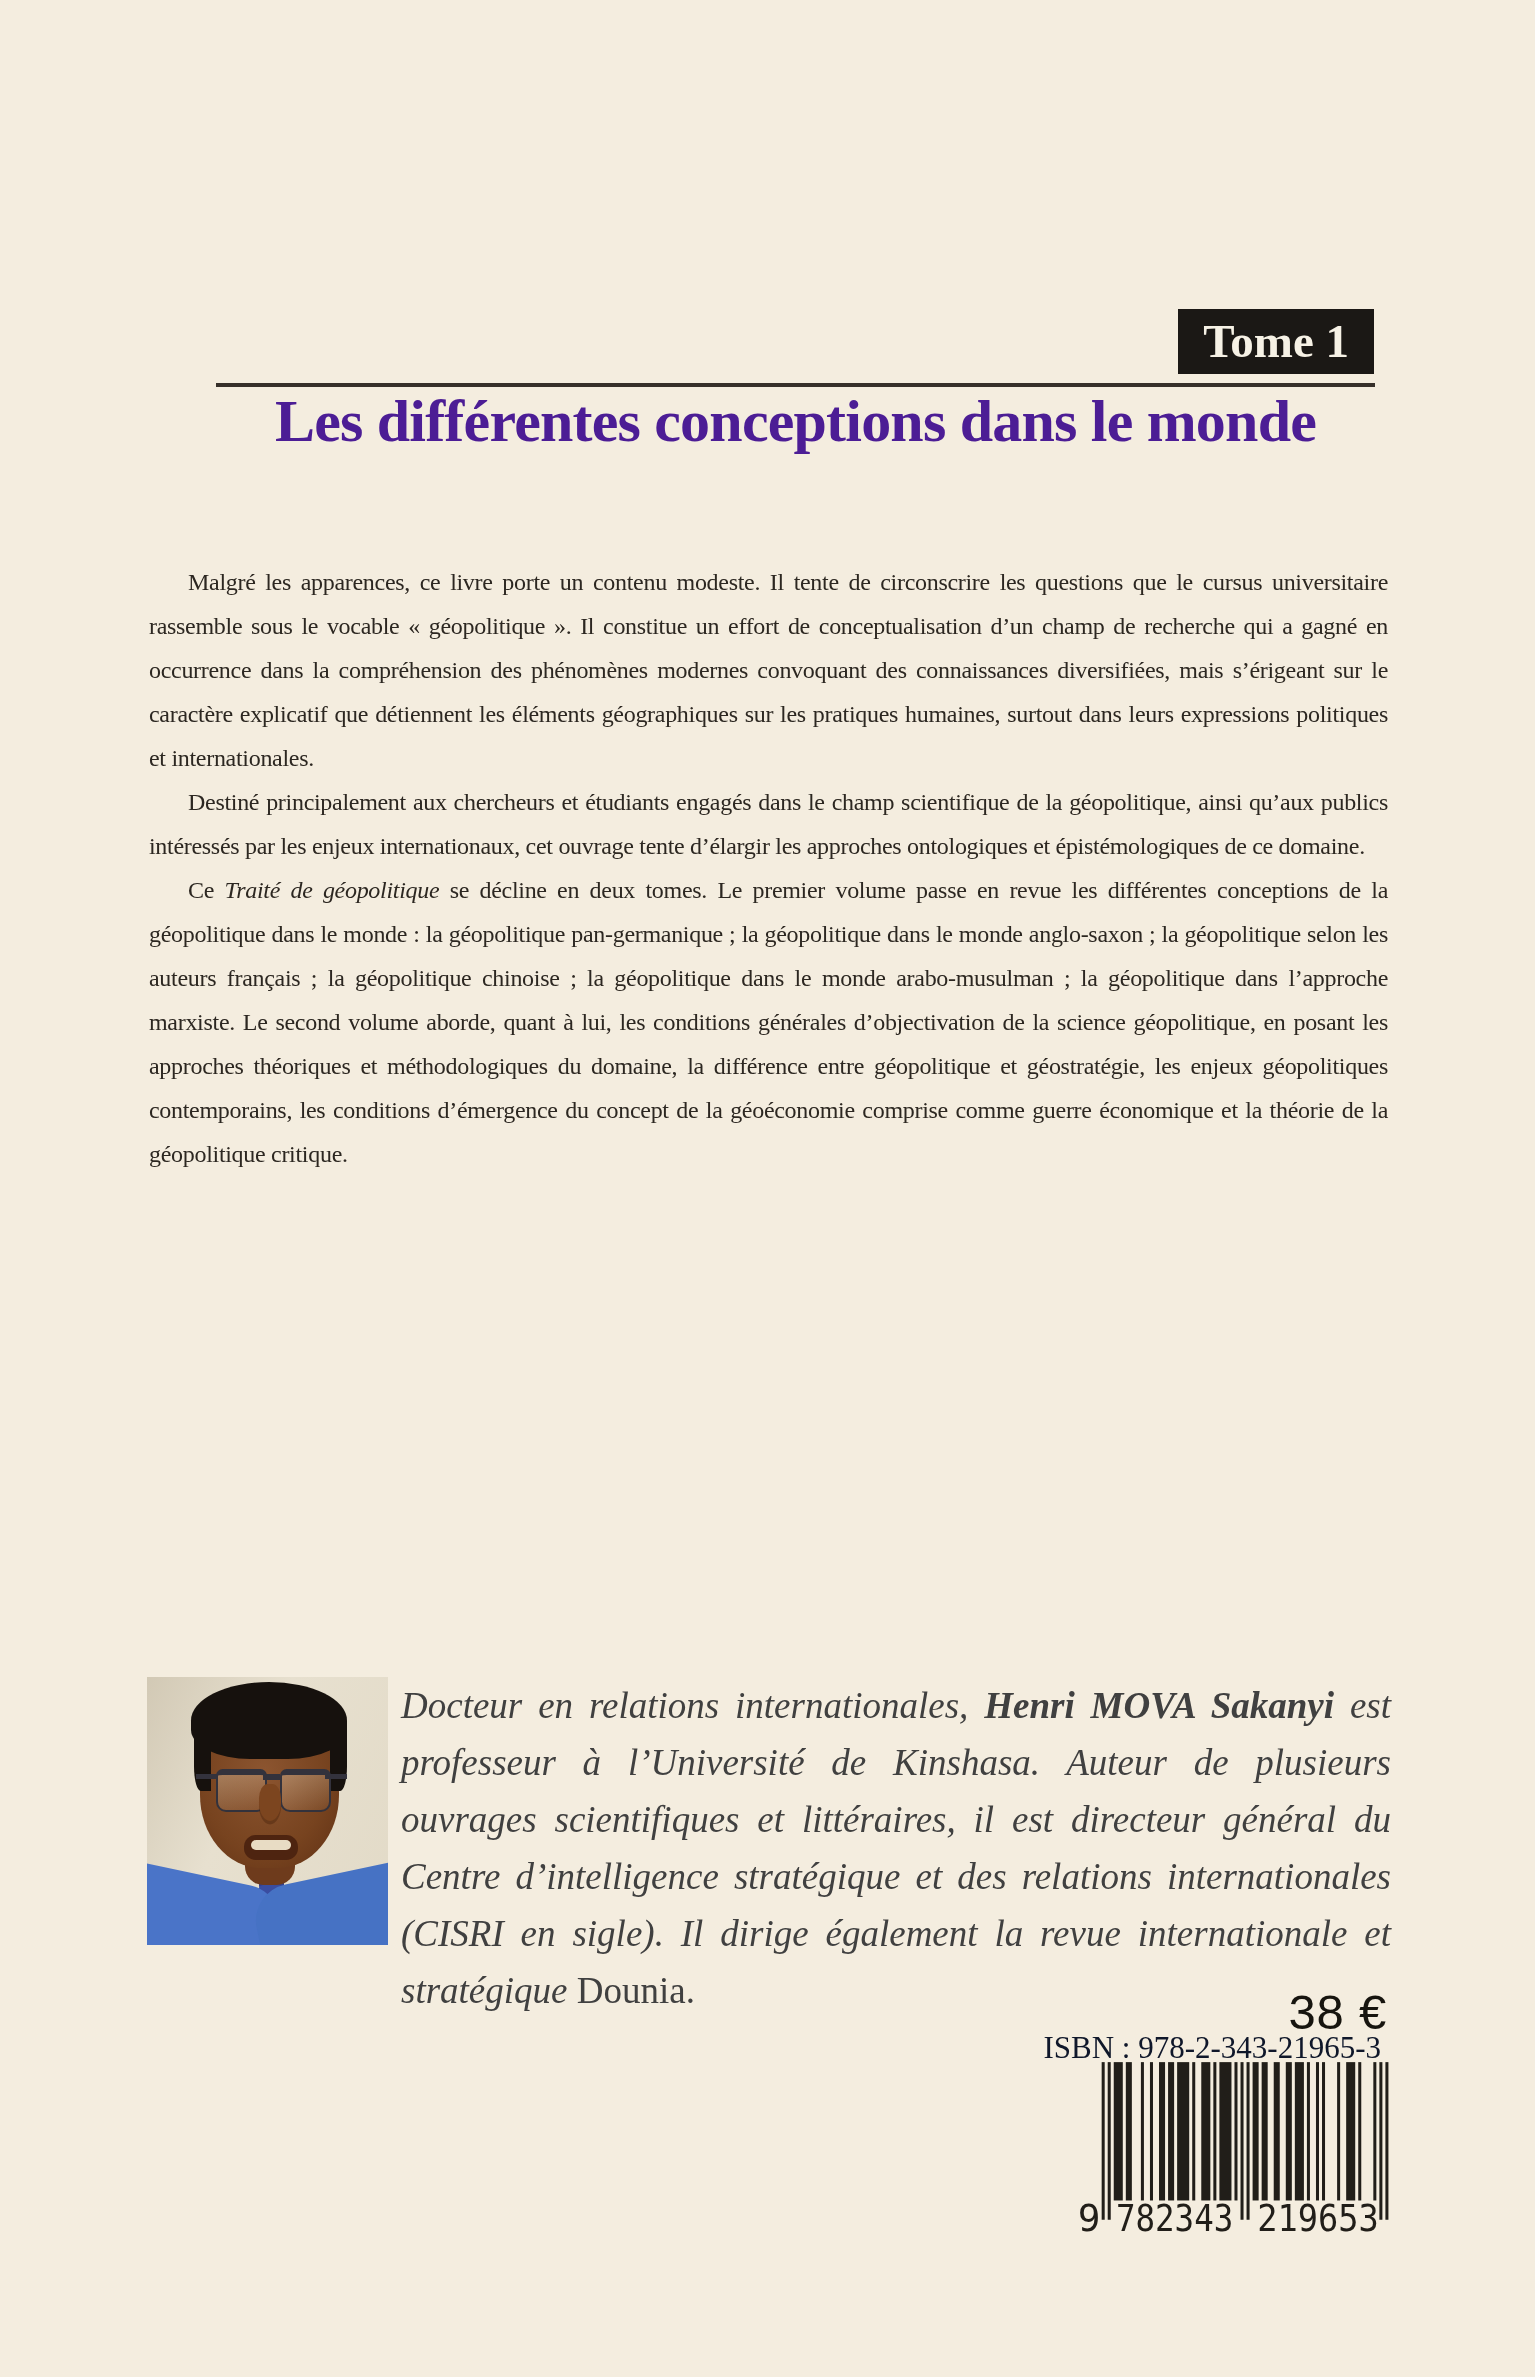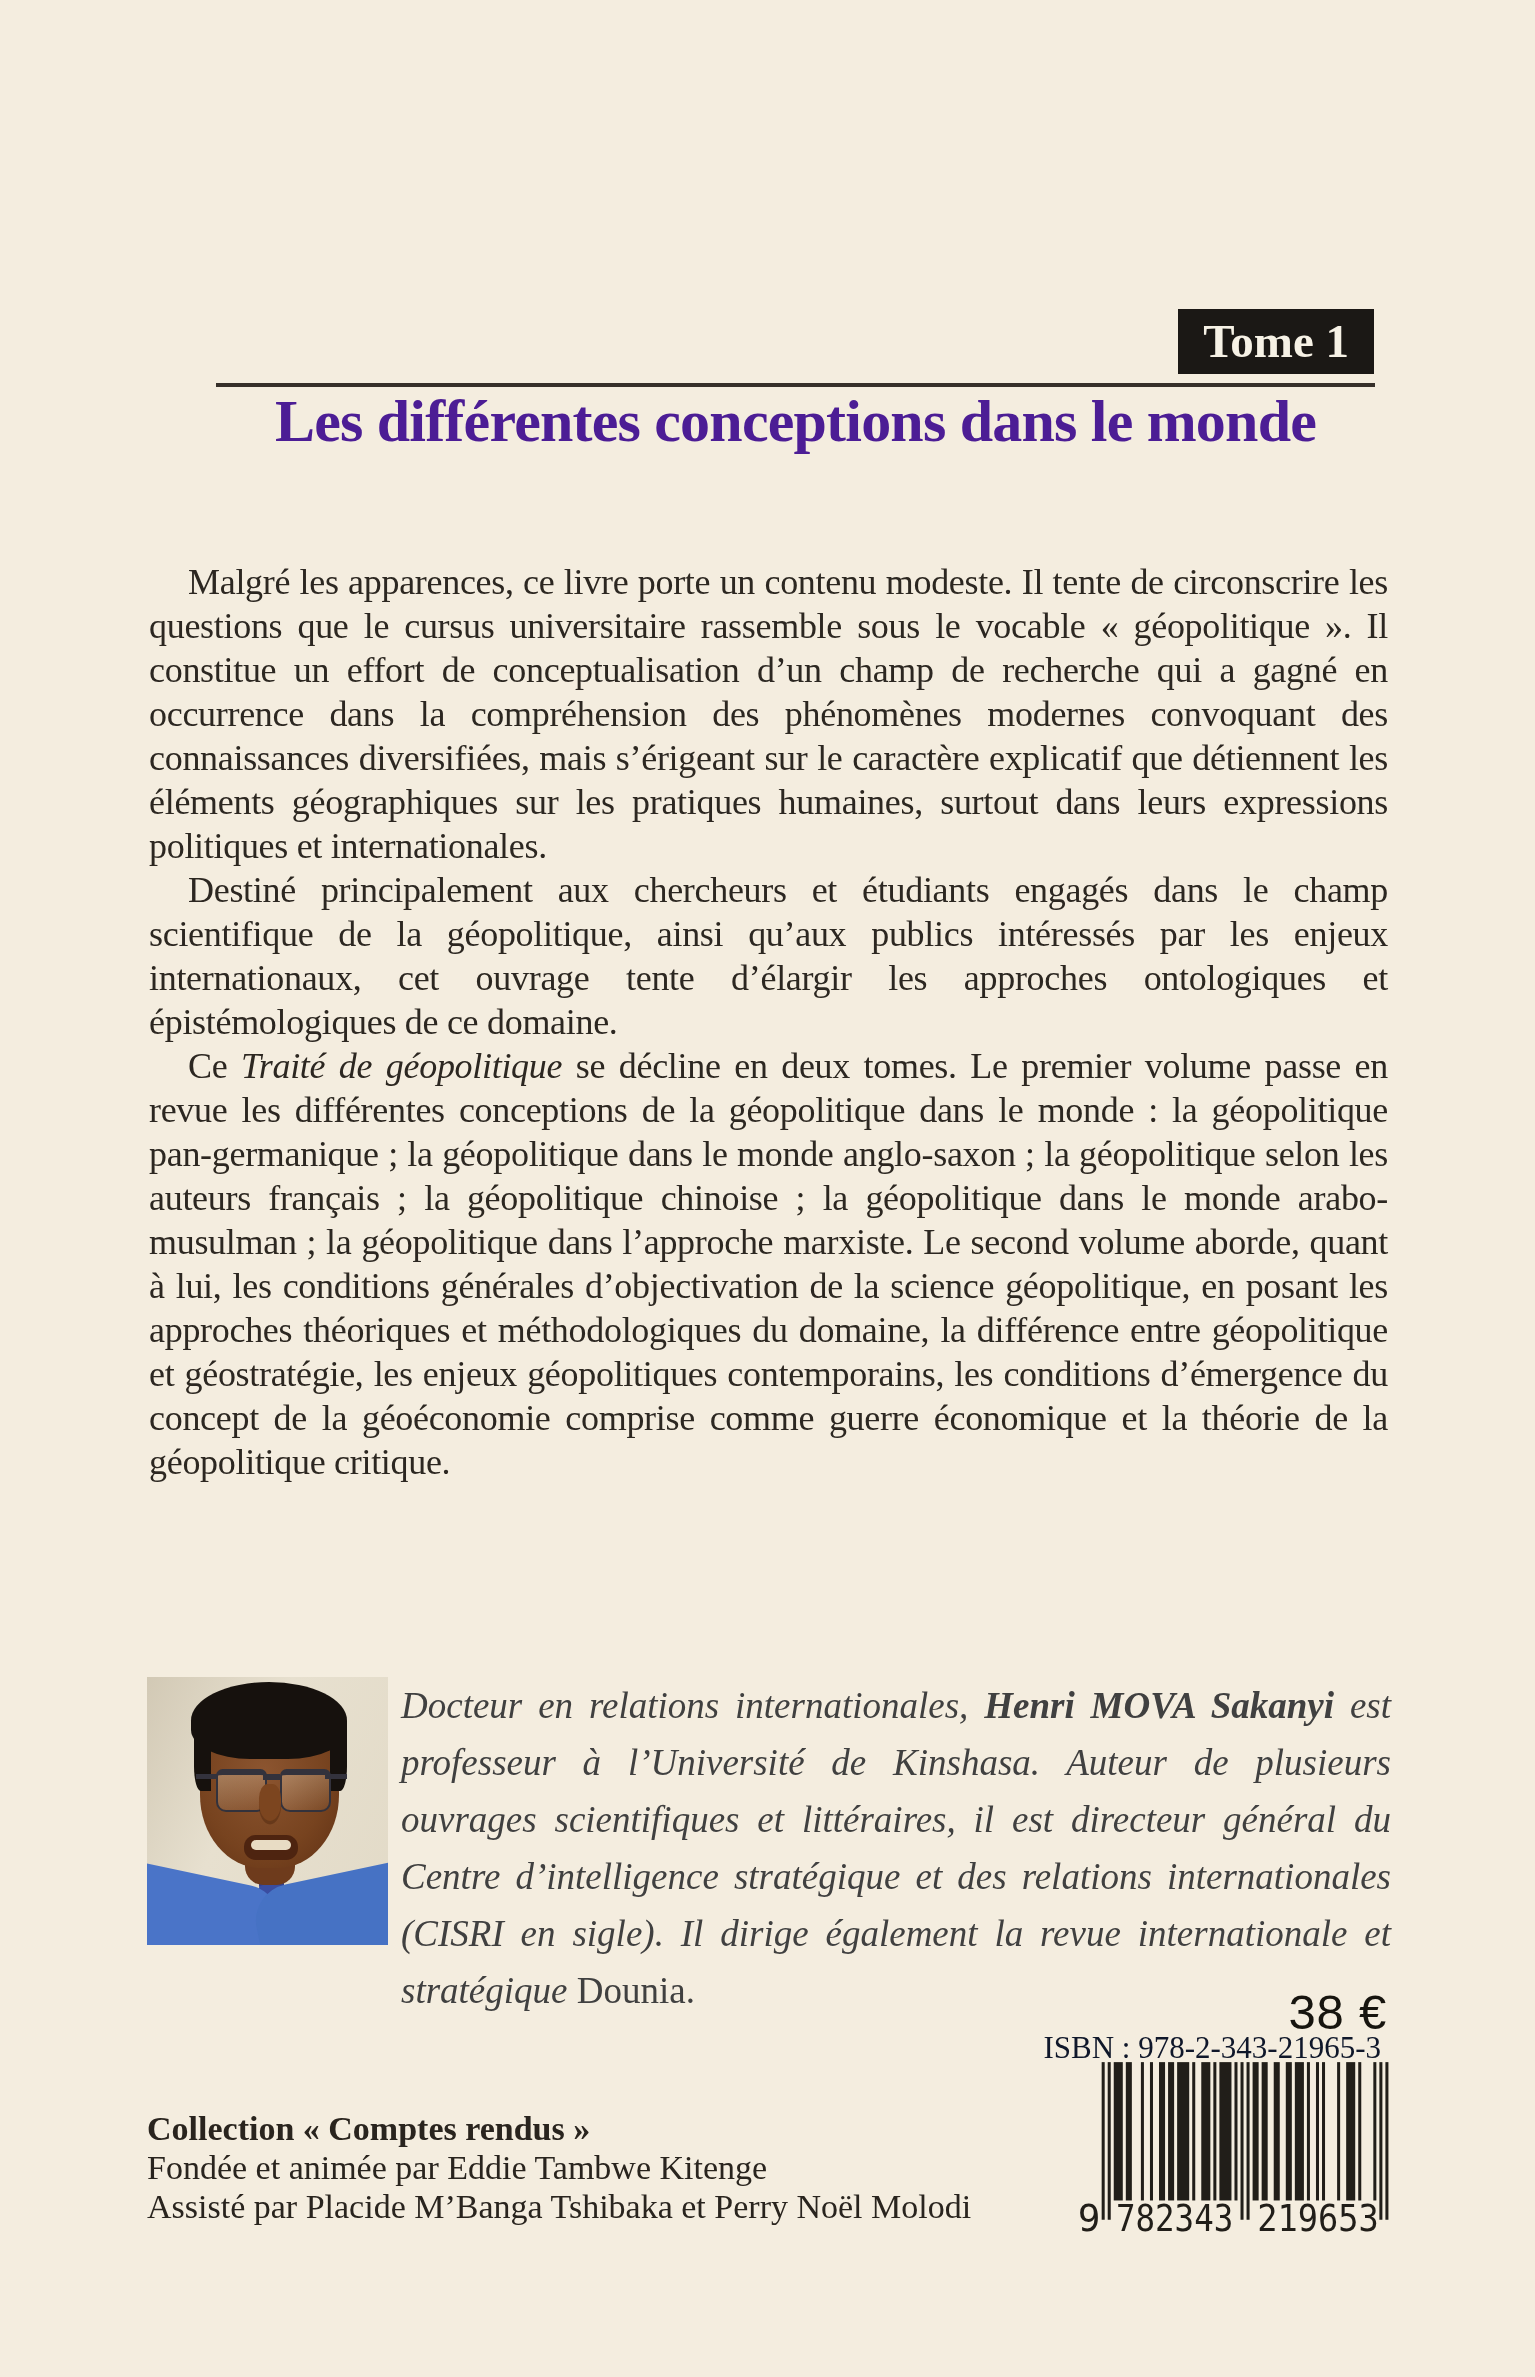--- a/index.html
+++ b/index.html
@@ -14,21 +14,21 @@
   .title-line{transform:scaleX(.9);transform-origin:100% 50%;white-space:nowrap;}
   .tome-badge{position:absolute;top:309px;right:161px;
               background:var(--badge-bg,#1b1815);color:var(--badge-text,#f6f1e5);
               font-weight:bold;font-size:47px;line-height:65px;padding:0 25px;}
   .title-rule{position:absolute;top:383px;left:216px;width:1159px;height:4.2px;background:#36302a;}
   .subtitle{position:absolute;top:391px;left:216px;width:1159px;margin:0;text-align:center;
             font-size:60px;line-height:60px;font-weight:bold;letter-spacing:-0.8px;color:#4c1d95;}
 
   
   .synopsis{position:absolute;top:560px;left:149px;width:1239px;
-            font-size:36px;line-height:44px;text-align:justify;letter-spacing:-0.3px;color:#2c2721;}
+            font-size:24px;line-height:44px;text-align:justify;letter-spacing:-0.3px;color:#2c2721;}
   .synopsis p{margin:0;text-indent:39px;}
   .bk{font-style:italic;}
 
   
   .photo{position:absolute;left:147px;top:1677px;width:241px;height:268px;
          background:linear-gradient(115deg,#d2c9b5,#e7e0cf 40%,#e2dac7);overflow:hidden;}
   .ph{position:absolute;}
   .ph-shirt{left:81px;top:195px;width:84px;height:76px;background:#e9edf2;
             clip-path:polygon(50% 0,0 100%,100% 100%);}
   .ph-knot{left:112px;top:196px;width:25px;height:17px;background:#33418f;border-radius:4.2px;}
@@ -149,20 +149,15 @@
         <rect x="306.00" y="0" width="3.60" height="165"></rect>
         <rect x="324.00" y="0" width="3.60" height="165"></rect>
         <rect x="331.20" y="0" width="3.60" height="188"></rect>
         <rect x="338.40" y="0" width="3.60" height="188"></rect>
       </g>
     <text x="18" y="202" text-anchor="middle">9</text>
     <text x="120" y="202" text-anchor="middle" textLength="140" lengthAdjust="spacingAndGlyphs">782343</text>
     <text x="291" y="202" text-anchor="middle" textLength="145" lengthAdjust="spacingAndGlyphs">219653</text>
   </svg>
 
-  <footer class="collection">
-    <div class="col-line col-bold">Collection «&nbsp;Comptes rendus&nbsp;»</div>
-    <div class="col-line">Fondée et animée par Eddie Tambwe Kitenge</div>
-    <div class="col-line">Assisté par Placide M’Banga Tshibaka et Perry Noël Molodi</div>
-  </footer>
 
 </div>
 
 
 </body></html>

